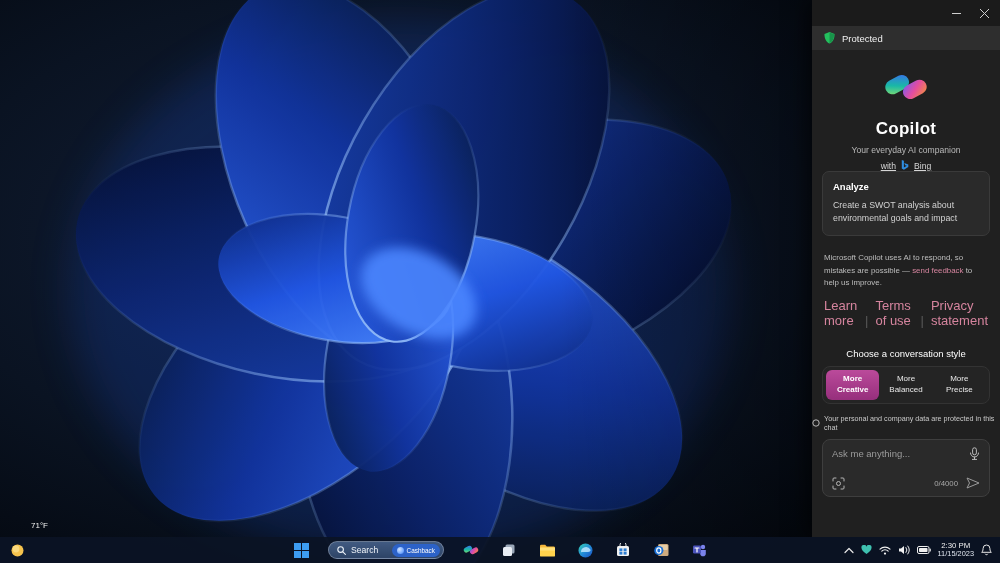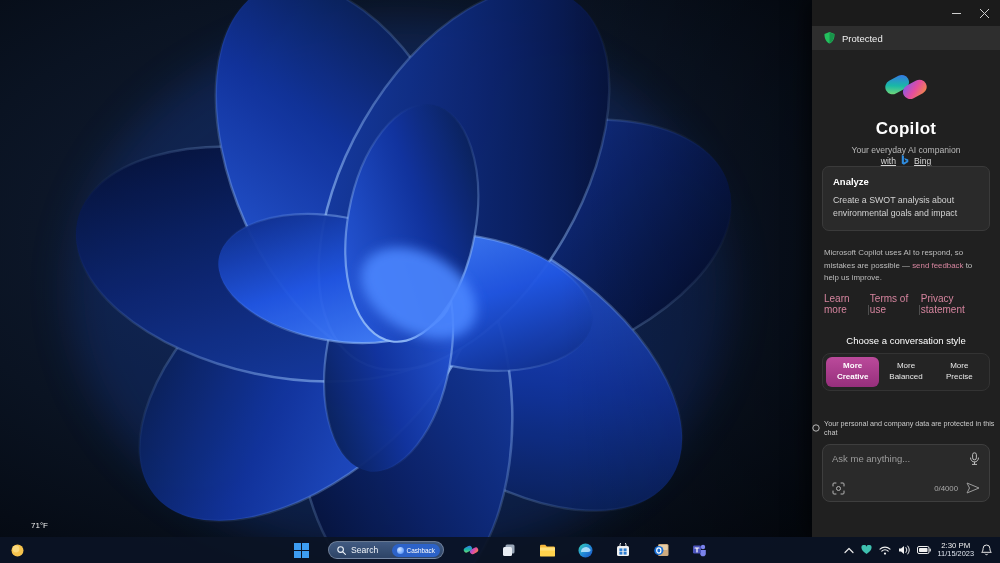--- a/index.html
+++ b/index.html
@@ -20,43 +20,43 @@
   .panel-titlebar { height:26px; background:#1b1b1b; display:flex; align-items:center; justify-content:flex-end; gap:4px; padding-right:4px; flex:none; }
   .caption-btn { width:24px; height:20px; display:flex; align-items:center; justify-content:center; color:#cfcfcf; cursor:default; border-radius:3px; }
   .protected-bar { height:24px; background:#2e2e2e; display:flex; align-items:center; gap:7px; padding:0 12px; flex:none; }
   .protected-bar .label { font-size:9.5px; color:#f0f0f0; }
   .shield { width:11px; height:12px; }
 
   .hero { text-align:center; margin-top:14px; flex:none; }
   .copilot-logo { width:46px; height:46px; display:inline-block; }
   .hero-title { font-size:17px; font-weight:bold; letter-spacing:.3px; margin-top:5px; }
   .hero-sub { font-size:8.6px; color:#b9b9b9; margin-top:6px; }
-  .hero-bing { font-size:8.6px; color:#d6d6d6; display:flex; align-items:center; justify-content:center; gap:4px;text-decoration:underline; }
+  .hero-bing { font-size:8.6px; color:#d6d6d6; margin-top:5px; display:flex; align-items:center; justify-content:center; gap:4px;text-decoration:underline; }
   .bing-b { width:10px; height:11px; }
 
   .card {
     margin:0 10px; background:#2a2a2a; border:1px solid #3a3a3a; border-radius:7px;
     padding:9px 10px 10px; text-align:left;
   }
   .card.first { margin-top:19px; }
   .card + .card { margin-top:10px; }
   .card-title { font-size:9.5px; font-weight:bold; color:#ffffff; }
   .card-body { font-size:8.8px; color:#d2d2d2; line-height:1.5; margin-top:7px; }
 
   .disclaimer { margin:16px 12px 0; font-size:7.9px; color:#bdbdbd; line-height:1.55; text-align:left; }
   .disclaimer .fb-link { color:#d5849e; }
-  .legal-links { margin:9px 12px 0; font-size:10px; color:#d5849e; display:flex; align-items:flex-end; }
+  .legal-links { margin:9px 12px 0; font-size:13px; color:#d5849e; display:flex; align-items:flex-end; gap:7px; }
   .legal-links .sep { color:#5a5a5a; }
 
   .style-label { text-align:center; font-size:9.5px; color:#fff; margin-top:20px; }
   .style-group { margin:7px 10px 0; background:#242424; border:1px solid #333; border-radius:8px; padding:3px; display:flex; }
   .style-opt { flex:1; font-size:8px; line-height:1.35; color:#e8e8e8; text-align:center; padding:4px 0; border-radius:6px; cursor:default; }
   .style-opt.selected { background:linear-gradient(180deg,#bb4a9b,#962f7c); color:#fff; font-weight:bold; }
 
-  .privacy-note { margin-top:28px; display:flex; align-items:center; justify-content:center; gap:4px; font-size:7.2px; color:#c9c9c9; flex:none; }
+  .privacy-note { margin-top:10px; display:flex; align-items:center; justify-content:center; gap:4px; font-size:7.2px; color:#c9c9c9; flex:none; }
   .privacy-note svg { flex:none; }
 
   .ask-box {
     margin:7px 10px 0; background:#2a2a2a; border:1px solid #3e3e3e; border-radius:8px;
     position:relative; height:58px; padding:7px 9px 6px; display:flex; flex-direction:column;
   }
   .ask-top { display:flex; align-items:center; }
   .ask-input { flex:1; background:transparent; border:none; outline:none; color:#e8e8e8; font-size:9.5px; font-family:"Liberation Sans",sans-serif; }
   .ask-input::placeholder { color:#9b9b9b; }
   .ask-bottom { margin-top:auto; display:flex; align-items:center; gap:8px; }

